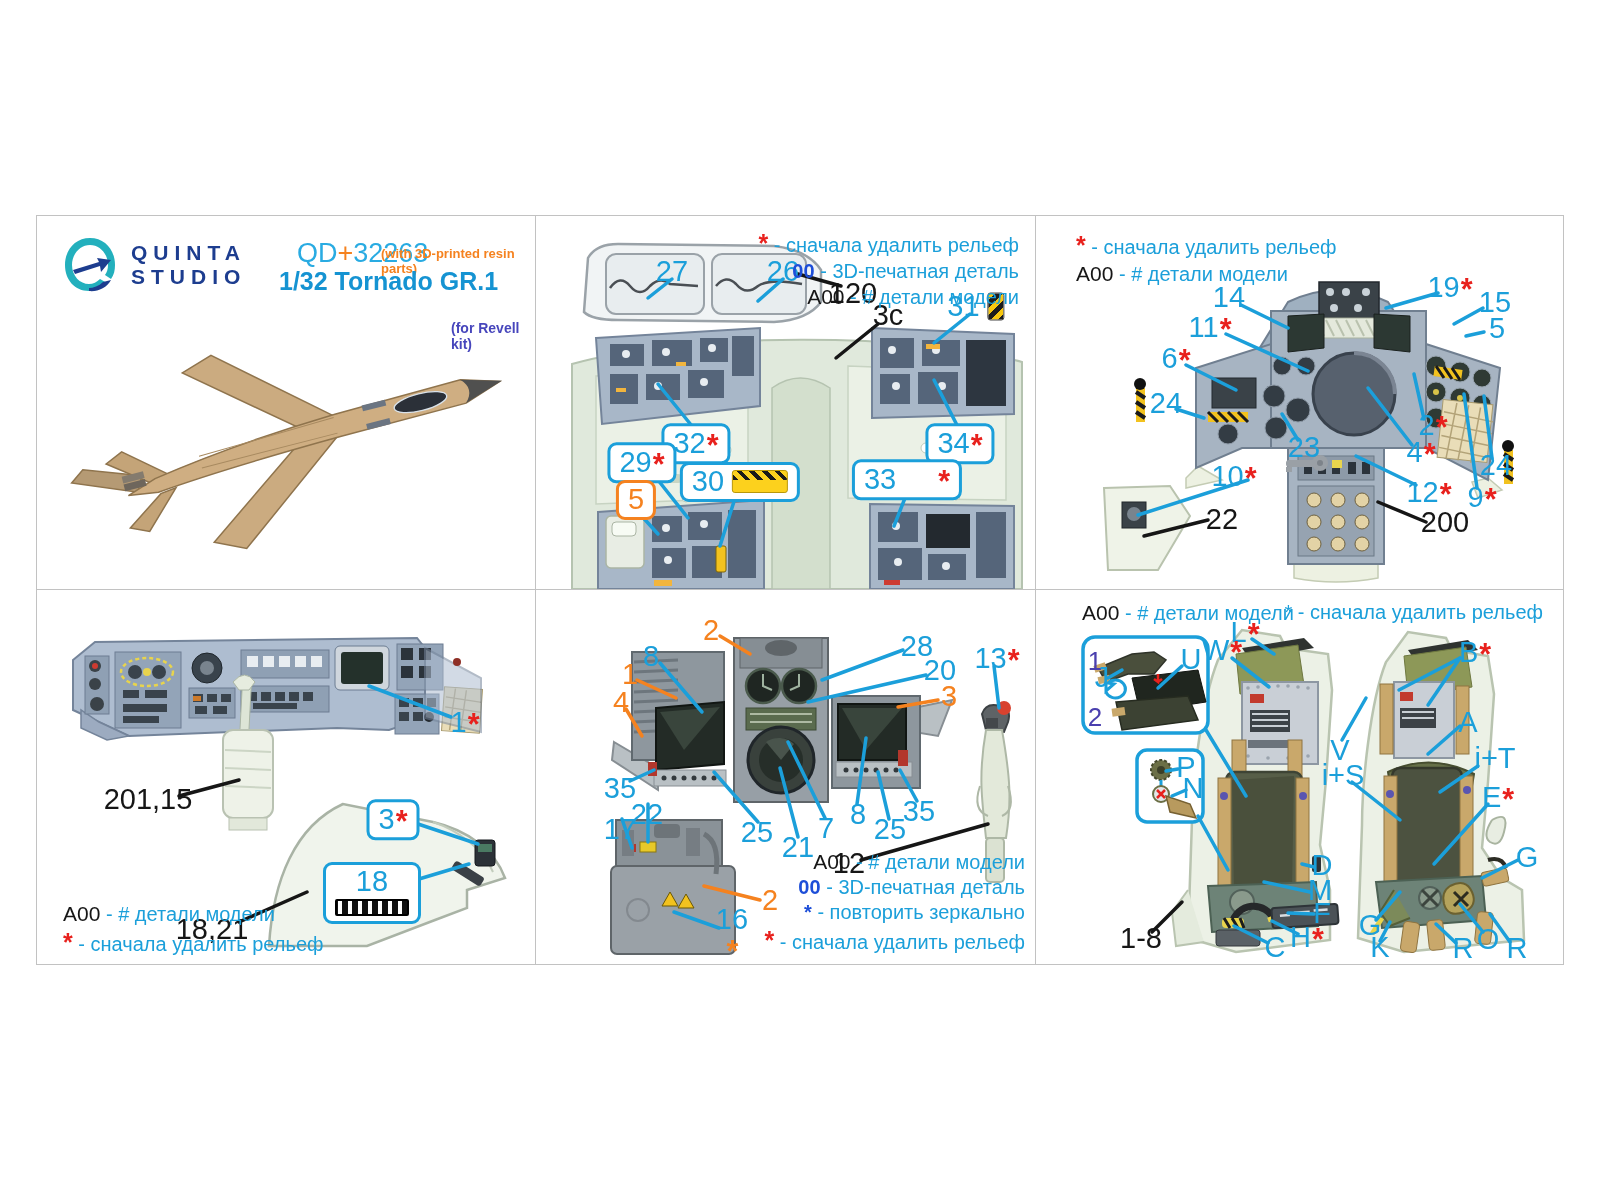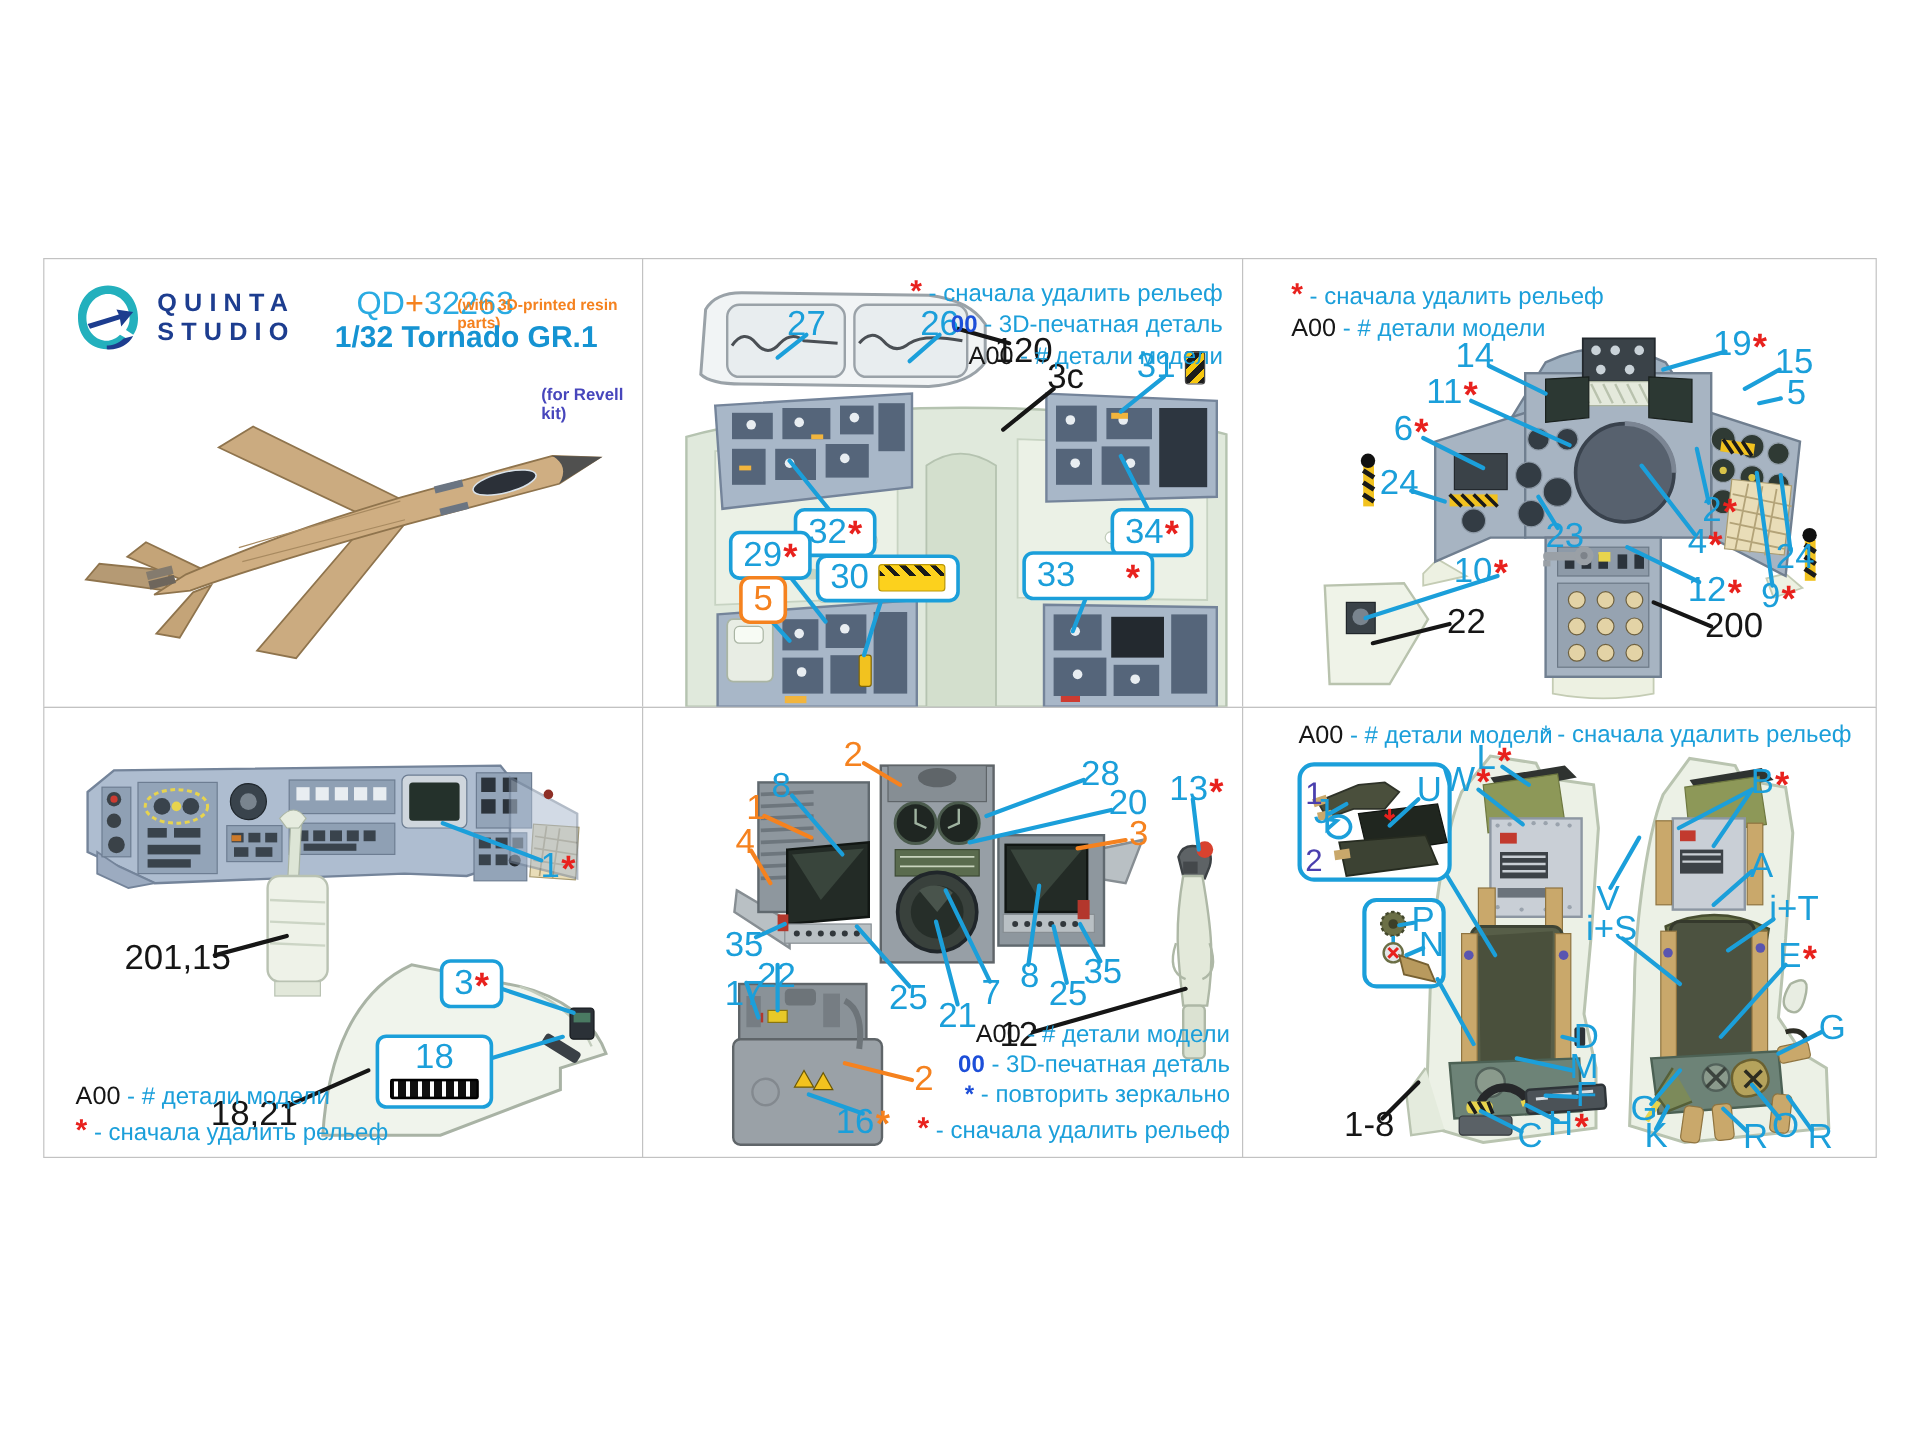--- a/index.html
+++ b/index.html
@@ -546,21 +546,21 @@
           <span>1</span>
           <span class="ast red">*</span>
         </div>
         <div class="callout plain black" style="left: 111px; top: 209px;">
           <span>201,15</span>
         </div>
         <div class="callout boxed cyan" style="left: 356px; top: 230px;">
           <span>3</span>
           <span class="ast red">*</span>
         </div>
-        <div class="callout boxed cyan stacked" style="left: 325px; top: 303px;">
+        <div class="callout boxed cyan stacked" style="left: 335px; top: 303px;">
           <span>18</span>
           <span class="icon led-strip"></span>
         </div>
         <div class="callout plain black" style="left: 175px; top: 339px;">
           <span>18,21</span>
         </div>
         <div class="legend">
           <div class="lg"><span class="pre black">A00</span><span> - # детали модели</span></div>
           <div class="lg"><span class="pre red">*</span><span> - сначала удалить рельеф</span></div>
         </div>
@@ -710,21 +710,21 @@
         </div>
         <div class="callout plain cyan" style="left: 84px; top: 239px;">
           <span>17</span>
         </div>
         <div class="callout plain cyan" style="left: 111px; top: 224px;">
           <span>22</span>
         </div>
         <div class="callout plain orange" style="left: 234px; top: 310px;">
           <span>2</span>
         </div>
-        <div class="callout plain cyan" style="left: 183px; top: 345px;">
+        <div class="callout plain cyan" style="left: 196px; top: 345px; flex-direction: column;">
           <span>16</span>
           <span class="ast orange">*</span>
         </div>
         <div class="callout plain black" style="left: 313px; top: 273px;">
           <span>12</span>
         </div>
         <div class="legend">
           <div class="lg"><span class="pre black">A00</span><span> - # детали модели</span></div>
           <div class="lg"><span class="pre orange">00</span><span> - 3D-печатная деталь</span></div>
           <div class="lg"><span class="pre orange">*</span><span> - повторить зеркально</span></div>

